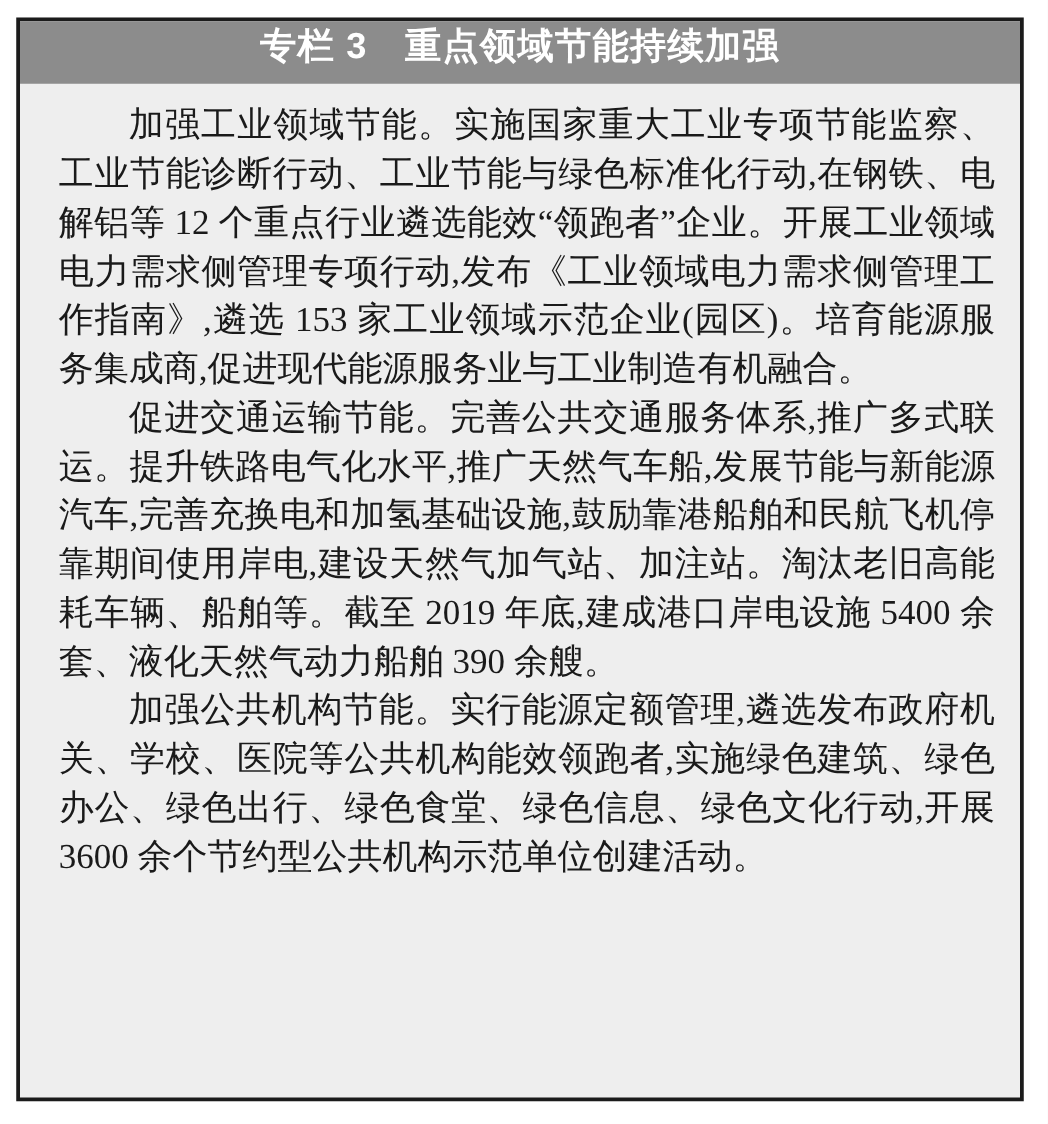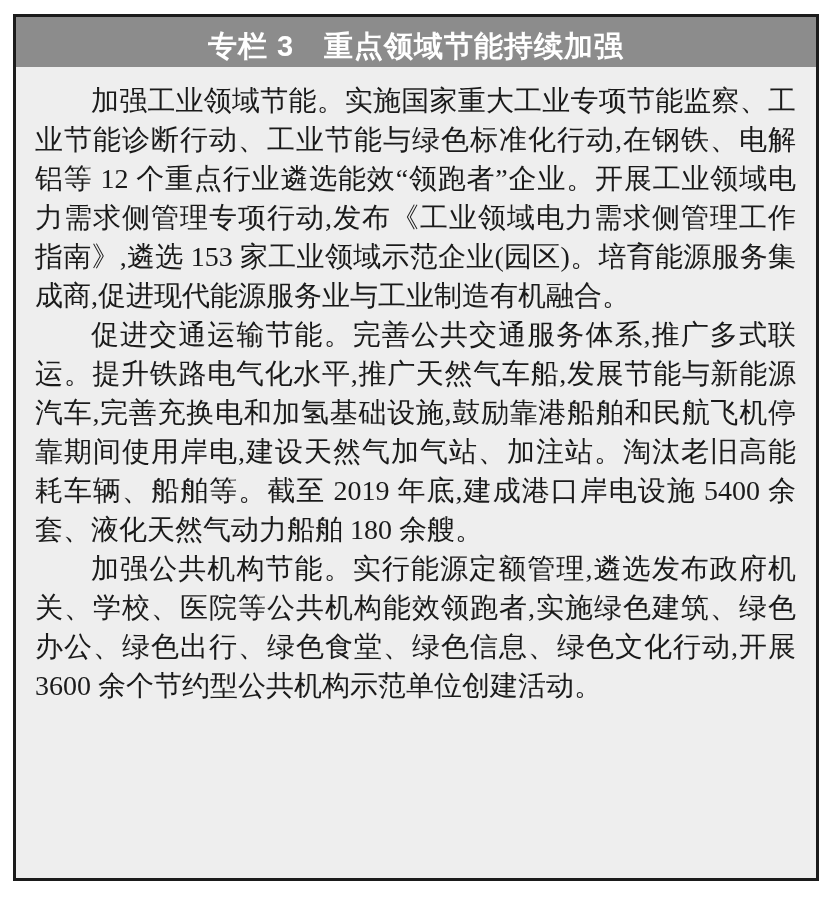--- a/index.html
+++ b/index.html
@@ -28,53 +28,54 @@
     bottom: 18px;
     border: 3px solid var(--border-color);
     display: flex;
     flex-direction: column;
     background: var(--body-bg);
   }
   .panel-header {
     flex: 0 0 50px;
     background: var(--header-bg);
     display: flex;
-    align-items: flex-end;
+    align-items: flex-start;
     justify-content: center;
   }
   .panel-title {
     color: var(--title-color);
     font-family: "Liberation Sans", "DejaVu Sans", sans-serif;
     font-weight: bold;
     font-size: 29px;
     letter-spacing: 1px;
     white-space: pre;
   }
   .panel-body {
     flex: 1 1 auto;
     padding: 14px 20px 10px 19px;
     color: var(--text-color);
     overflow: hidden;
+    margin-left: 12px;
   }
   .panel-body p {
     font-size: 28px;
     line-height: 39px;
     text-align: justify;
     text-justify: inter-ideograph;
     text-indent: 2em;
     color: var(--text-color);
   }
 </style>
 </head>
 <body>
 
 <div class="page">
   <div class="panel">
     <div class="panel-header">
       <span class="panel-title">专栏 3　重点领域节能持续加强</span>
     </div>
     <div class="panel-body">
       <p>加强工业领域节能。实施国家重大工业专项节能监察、工业节能诊断行动、工业节能与绿色标准化行动,在钢铁、电解铝等 12 个重点行业遴选能效“领跑者”企业。开展工业领域电力需求侧管理专项行动,发布《工业领域电力需求侧管理工作指南》,遴选 153 家工业领域示范企业(园区)。培育能源服务集成商,促进现代能源服务业与工业制造有机融合。</p>
-      <p>促进交通运输节能。完善公共交通服务体系,推广多式联运。提升铁路电气化水平,推广天然气车船,发展节能与新能源汽车,完善充换电和加氢基础设施,鼓励靠港船舶和民航飞机停靠期间使用岸电,建设天然气加气站、加注站。淘汰老旧高能耗车辆、船舶等。截至 2019 年底,建成港口岸电设施 5400 余套、液化天然气动力船舶 180 余艘。</p>
+      <p>促进交通运输节能。完善公共交通服务体系,推广多式联运。提升铁路电气化水平,推广天然气车船,发展节能与新能源汽车,完善充换电和加氢基础设施,鼓励靠港船舶和民航飞机停靠期间使用岸电,建设天然气加气站、加注站。淘汰老旧高能耗车辆、船舶等。截至 2019 年底,建成港口岸电设施 5400 余套、液化天然气动力船舶 390 余艘。</p>
       <p>加强公共机构节能。实行能源定额管理,遴选发布政府机关、学校、医院等公共机构能效领跑者,实施绿色建筑、绿色办公、绿色出行、绿色食堂、绿色信息、绿色文化行动,开展 3600 余个节约型公共机构示范单位创建活动。</p>
     </div>
   </div>
 </div>
 
 </body></html>

